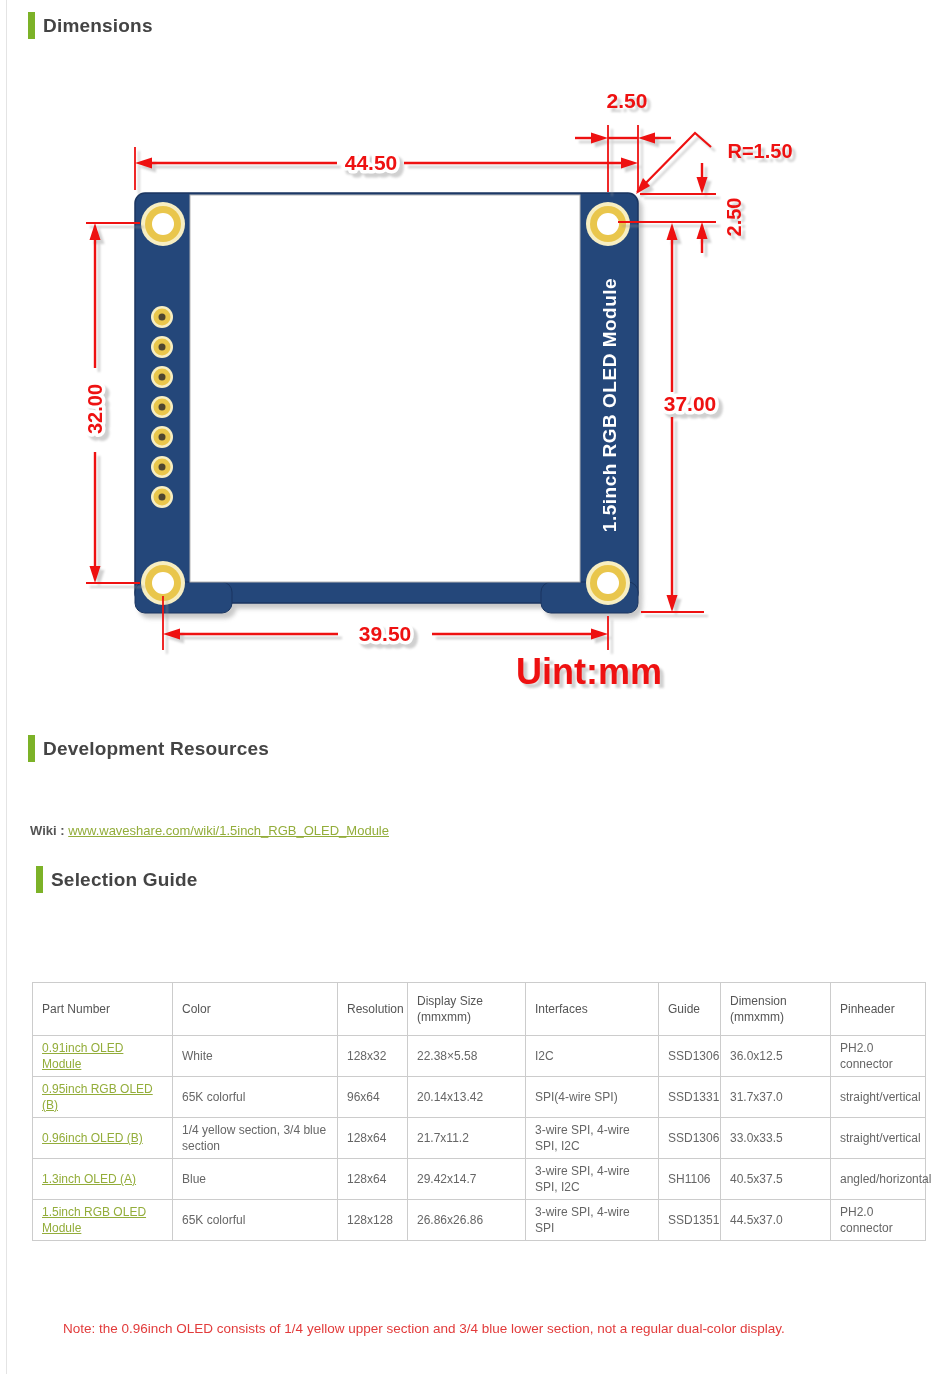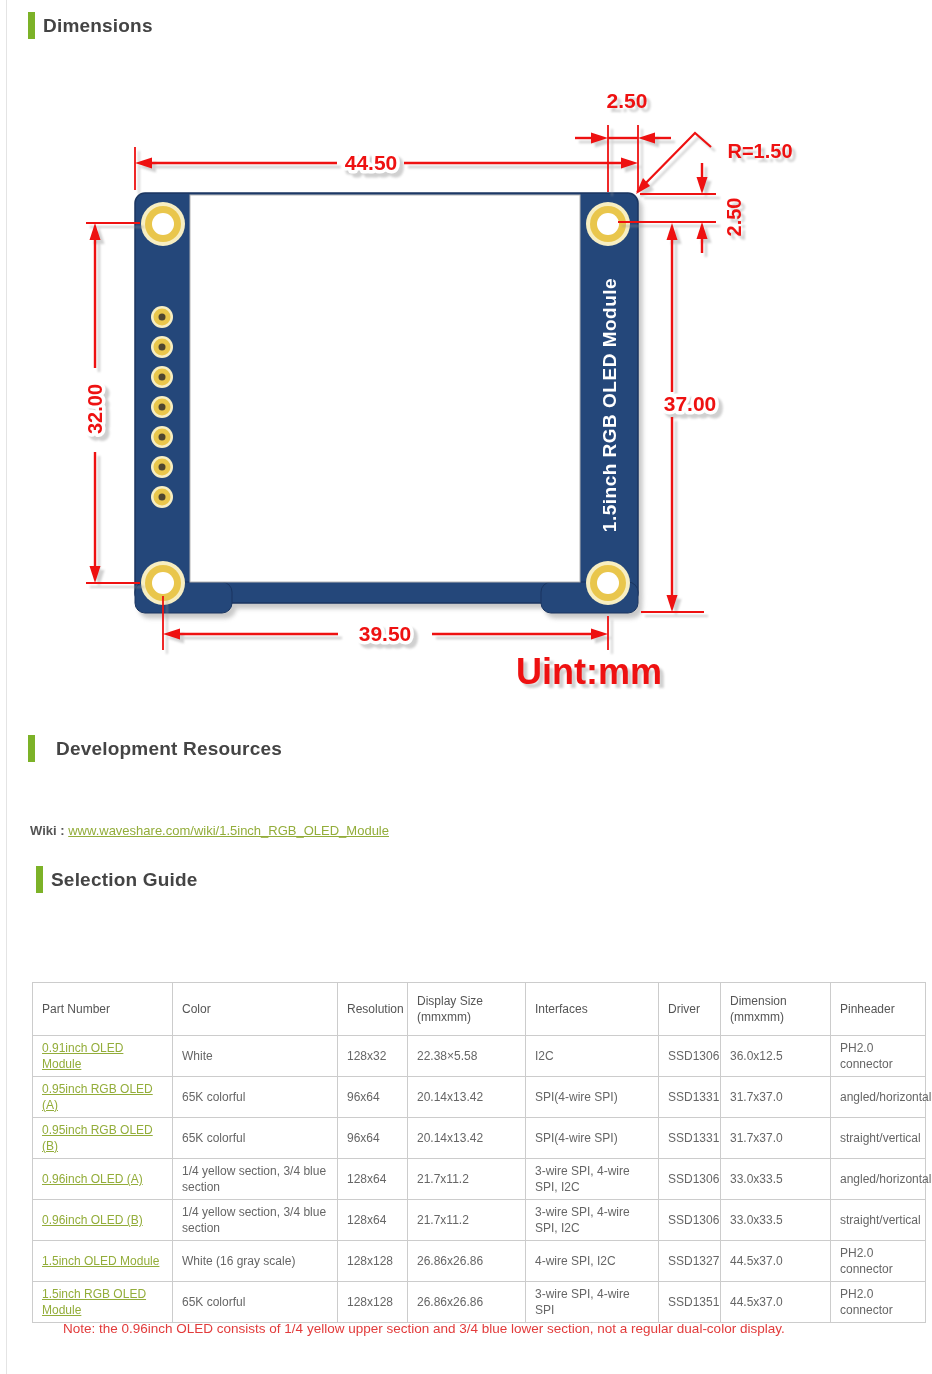--- a/index.html
+++ b/index.html
@@ -186,21 +186,21 @@
       <text x="627" y="108" text-anchor="middle" font-size="21">2.50</text>
       <text x="760" y="158" text-anchor="middle" font-size="20">R=1.50</text>
       <text x="734" y="217" dy="7" text-anchor="middle" font-size="20" transform="rotate(-90 734 217)">2.50</text>
       <text class="halo" x="690" y="411" text-anchor="middle" font-size="21">37.00</text>
       <text class="halo" x="95" y="409" dy="7" text-anchor="middle" font-size="20" transform="rotate(-90 95 409)">32.00</text>
       <text class="halo" x="385" y="641" text-anchor="middle" font-size="21">39.50</text>
       <text x="589" y="684" text-anchor="middle" font-size="36">Uint:mm</text>
     </g>
   </svg>
 
-  <div class="sec-head" style="top:735px;gap:13px;">
+  <div class="sec-head" style="top:735px;">
     <span class="bar"></span>
     <span class="txt">Development Resources</span>
   </div>
 
   <div class="wiki-line" style="top:805px;margin-top:18px;">
     <span class="lbl">Wiki :</span>
     <a class="green-link" href="#">www.waveshare.com/wiki/1.5inch_RGB_OLED_Module</a>
   </div>
 
   <div class="sec-head" style="top:866px;padding-left:8px;">
@@ -232,21 +232,21 @@
               <div>Resolution</div>
             </th>
             <th>
               <div>Display Size</div>
               <div>(mmxmm)</div>
             </th>
             <th>
               <div>Interfaces</div>
             </th>
             <th>
-              <div>Driver</div>
+              <div>Guide</div>
             </th>
             <th>
               <div>Dimension</div>
               <div>(mmxmm)</div>
             </th>
             <th>
               <div>Pinheader</div>
             </th>
           </tr>
         </thead>
@@ -255,68 +255,48 @@
             <td><a href="#" class="pn-link">0.91inch OLED Module</a></td>
             <td>White</td>
             <td>128x32</td>
             <td>22.38×5.58</td>
             <td>I2C</td>
             <td>SSD1306</td>
             <td>36.0x12.5</td>
             <td>PH2.0 connector</td>
           </tr>
           <tr>
-            <td><a href="#" class="pn-link">0.95inch RGB OLED (A)</a></td>
-            <td>65K colorful</td>
-            <td>96x64</td>
-            <td>20.14x13.42</td>
-            <td>SPI(4-wire SPI)</td>
-            <td>SSD1331</td>
-            <td>31.7x37.0</td>
-            <td>angled/horizontal</td>
-          </tr>
-          <tr>
             <td><a href="#" class="pn-link">0.95inch RGB OLED (B)</a></td>
             <td>65K colorful</td>
             <td>96x64</td>
             <td>20.14x13.42</td>
             <td>SPI(4-wire SPI)</td>
             <td>SSD1331</td>
             <td>31.7x37.0</td>
             <td>straight/vertical</td>
           </tr>
           <tr>
-            <td><a href="#" class="pn-link">0.96inch OLED (A)</a></td>
-            <td>1/4 yellow section, 3/4 blue section</td>
-            <td>128x64</td>
-            <td>21.7x11.2</td>
-            <td>3-wire SPI, 4-wire SPI, I2C</td>
-            <td>SSD1306</td>
-            <td>33.0x33.5</td>
-            <td>angled/horizontal</td>
-          </tr>
-          <tr>
             <td><a href="#" class="pn-link">0.96inch OLED (B)</a></td>
             <td>1/4 yellow section, 3/4 blue section</td>
             <td>128x64</td>
             <td>21.7x11.2</td>
             <td>3-wire SPI, 4-wire SPI, I2C</td>
             <td>SSD1306</td>
             <td>33.0x33.5</td>
             <td>straight/vertical</td>
           </tr>
           <tr>
-            <td><a href="#" class="pn-link">1.5inch OLED Module</a></td>
-            <td>White (16 gray scale)</td>
-            <td>128x128</td>
-            <td>26.86x26.86</td>
-            <td>4-wire SPI, I2C</td>
-            <td>SSD1327</td>
-            <td>44.5x37.0</td>
-            <td>PH2.0 connector</td>
+            <td><a href="#" class="pn-link">1.3inch OLED (A)</a></td>
+            <td>Blue</td>
+            <td>128x64</td>
+            <td>29.42x14.7</td>
+            <td>3-wire SPI, 4-wire SPI, I2C</td>
+            <td>SH1106</td>
+            <td>40.5x37.5</td>
+            <td>angled/horizontal</td>
           </tr>
           <tr>
             <td><a href="#" class="pn-link">1.5inch RGB OLED Module</a></td>
             <td>65K colorful</td>
             <td>128x128</td>
             <td>26.86x26.86</td>
             <td>3-wire SPI, 4-wire SPI</td>
             <td>SSD1351</td>
             <td>44.5x37.0</td>
             <td>PH2.0 connector</td>

